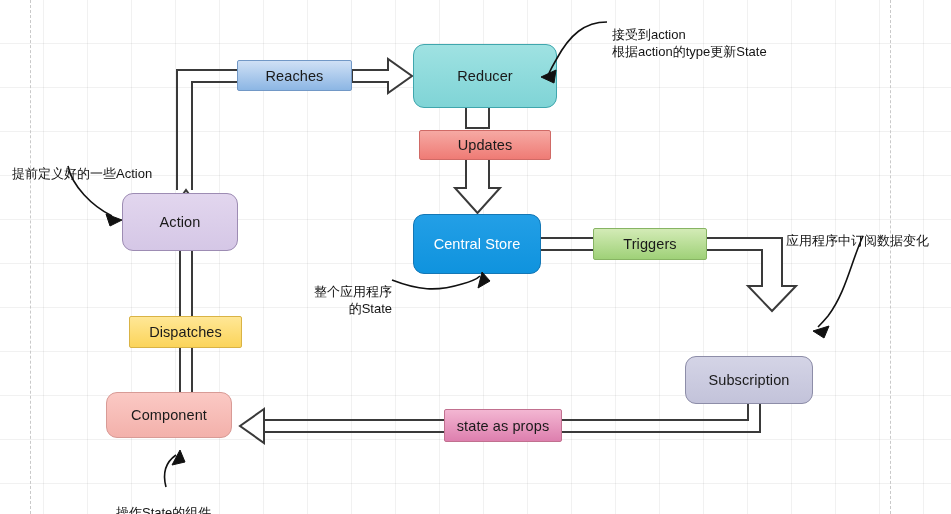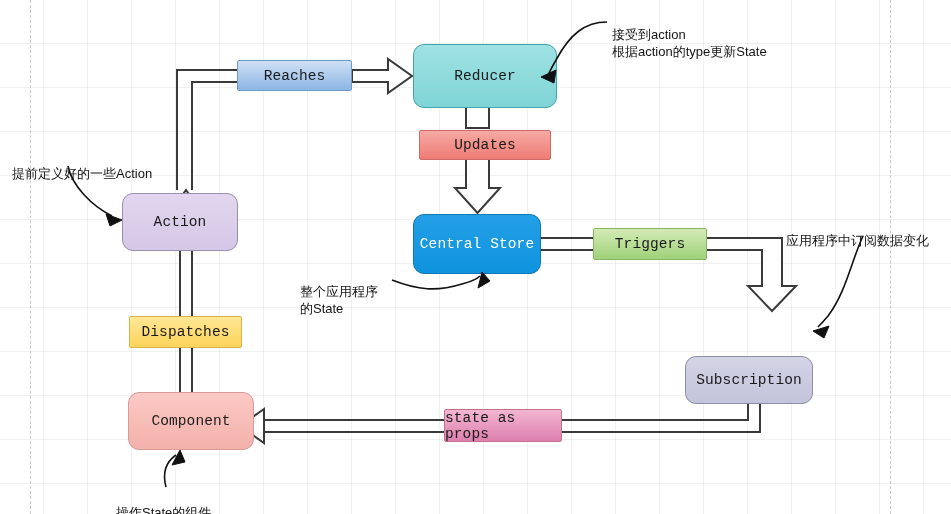--- a/index.html
+++ b/index.html
@@ -22,21 +22,20 @@
 
   .node{
     position:absolute;
     display:flex;align-items:center;justify-content:center;
     box-sizing:border-box;
     text-align:left;
     color:#1a1a1a;
     font-size:14.5px;
     letter-spacing:.1px;
     z-index:5;
-    font-family:Liberation Mono, monospace;
   }
   .rounded{border-radius:11px;}
   .flat{border-radius:2px;}
 
   
   .n-reducer{
     background:#8ddcdc;border:1px solid #3fa6ad;
     background-image:linear-gradient(#9fe2e2,#7fd4d6);
   }
   .n-action{
@@ -133,21 +132,21 @@
   </div>
 
   <div class="node rounded n-store" style="left:413px;top:214px;width:128px;height:60px;">
     <span>Central Store</span>
   </div>
 
   <div class="node rounded n-subscription" style="left:685px;top:308px;width:128px;height:48px;margin-top:48px;">
     <span>Subscription</span>
   </div>
 
-  <div class="node rounded n-component" style="left:128px;top:392px;width:126px;height:58px;">
+  <div class="node rounded n-component" style="left:106px;top:392px;width:126px;height:46px;">
     <span>Component</span>
   </div>
 
   <div class="node flat n-reaches" style="left:237px;top:60px;width:115px;height:31px;">
     <span>Reaches</span>
   </div>
 
   <div class="node flat n-updates" style="left:419px;top:130px;width:132px;height:30px;">
     <span>Updates</span>
   </div>
@@ -184,21 +183,21 @@
 
   <div class="ann" style="left:612px;top:8px;text-align:left;">
     <span>接受到action
 根据action的type更新State</span>
   </div>
 
   <div class="ann" style="left:12px;top:147px;text-align:left;">
     <span>提前定义好的一些Action</span>
   </div>
 
-  <div class="ann" style="left:300px;top:265px;text-align:left;width:92px;">
+  <div class="ann" style="left:300px;top:265px;text-align:right;width:92px;">
     <span>整个应用程序
 的State</span>
   </div>
 
   <div class="ann" style="left:786px;top:214px;text-align:left;">
     <span>应用程序中订阅数据变化</span>
   </div>
 
   <div class="ann" style="left:116px;top:486px;text-align:left;">
     <span>操作State的组件</span>

